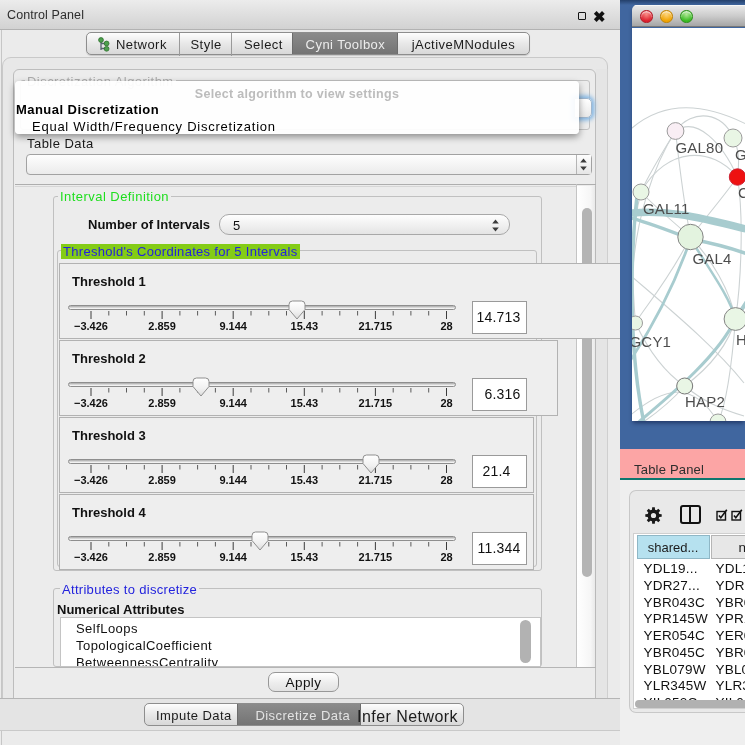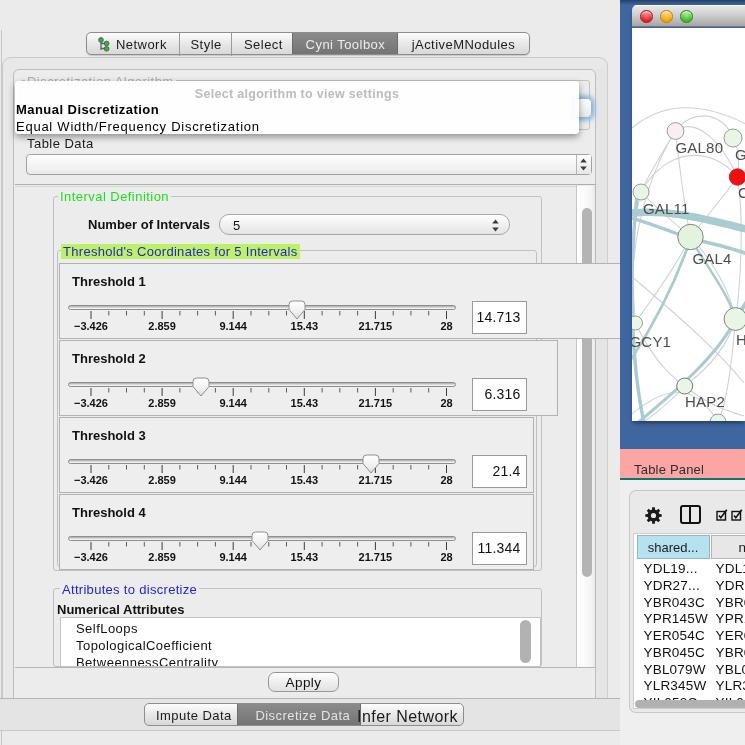--- a/index.html
+++ b/index.html
@@ -3,20 +3,26 @@
 <style>
 *{margin:0;padding:0;box-sizing:border-box}
 html,body{width:745px;height:745px;overflow:hidden}
 body{font-family:"Liberation Sans",sans-serif;background:#ebebeb;position:relative;letter-spacing:0.45px}
 .ab{position:absolute}
 </style></head>
 <body>
 
 <div class="ab" style="left:0;top:0;width:620px;height:745px;background:#ebebeb">
 
+  <div class="ab" style="left:0;top:0;width:620px;height:30px;background:linear-gradient(#ececec,#dcdcdc 60%,#d2d2d2);border-bottom:1px solid #b2b2b2">
+    <div class="ab" style="left:7px;top:8px;font-size:12.5px;letter-spacing:0.1px;color:#2e2e2e">Control Panel</div>
+
+    <div class="ab" style="left:577.5px;top:11.5px;width:8.5px;height:8.5px;border:1.6px solid #141414;border-radius:1px"></div>
+    <div class="ab" style="left:593px;top:9.5px;font-size:15px;line-height:13px;font-weight:bold;color:#111">✖</div>
+  </div>
 
   <div class="ab" style="left:1px;top:30px;width:1px;height:715px;background:#c6c6c6"></div>
 
   <div class="ab" style="left:86px;top:32px;width:444px;height:23px;border:1px solid #8d8d8d;border-radius:5px;background:linear-gradient(#fdfdfd,#e8e8e8 50%,#d8d8d8);box-shadow:0 1px 1px rgba(0,0,0,0.15)">
     <div class="ab" style="left:91.5px;top:0;width:1px;height:23px;background:#9a9a9a"></div>
     <div class="ab" style="left:144px;top:0;width:1px;height:23px;background:#9a9a9a"></div>
     <div class="ab" style="left:205px;top:0;width:106px;height:21px;background:linear-gradient(#8b8b8b,#747474);border-left:1px solid #6c6c6c;border-right:1px solid #6c6c6c"></div>
     <div class="ab" style="left:29px;top:4px;font-size:13px;color:#1c1c1c">Network</div>
     <div class="ab" style="left:103.5px;top:4px;font-size:13px;color:#1c1c1c">Style</div>
     <div class="ab" style="left:157px;top:4px;font-size:13px;color:#1c1c1c">Select</div>
@@ -62,21 +68,21 @@
 
   <div class="ab" style="left:88px;top:217px;font-size:13px;letter-spacing:0;font-weight:bold;color:#111">Number of Intervals</div>
   <div class="ab" style="left:219px;top:214px;width:291px;height:21px;border:1px solid #a8a8a8;border-radius:10px;background:linear-gradient(#fefefe,#e4e4e4)">
     <div class="ab" style="left:13px;top:3px;font-size:13px;color:#111">5</div>
     <svg class="ab" style="right:9px;top:3.5px" width="9" height="13" viewBox="0 0 9 13">
         <path d="M4.5,0.5 L7.8,4.4 L1.2,4.4 Z M4.5,12.5 L7.8,8.6 L1.2,8.6 Z" fill="#3c3c3c"></path>
       </svg>
   </div>
 
   <div class="ab" style="left:56.5px;top:250px;width:480px;height:317px;border:1px solid #c0c0c0;border-radius:3px"></div>
-  <div class="ab" style="left:61px;top:244px;font-size:13px;letter-spacing:0.3px;color:#2323dd;background:#bef264;padding:0 2px">Threshold's Coordinates for 5 Intervals</div>
+  <div class="ab" style="left:61px;top:244px;font-size:13px;letter-spacing:0.3px;color:#2323dd;background:#84cc16;padding:0 2px">Threshold's Coordinates for 5 Intervals</div>
 
   <div class="ab" style="left:59px;top:263px;width:566px;height:76px;background:#eeeeee;border:1px solid #b2b2b2">
   <div class="ab" style="left:12px;top:10px;font-size:13px;letter-spacing:0;font-weight:bold;color:#111">Threshold 1</div>
   <div class="ab" style="left:8px;top:41px;width:388px;height:5px;border:1px solid #8e8e8e;border-radius:3px;background:linear-gradient(#a8a8a8,#e9e9e9 70%,#fdfdfd)"></div>
   <svg class="ab" style="left:0;top:47px" width="430" height="9" viewBox="0 0 430 9">
         <line x1="31.0" y1="0" x2="31.0" y2="8" stroke="#3c3c3c" stroke-width="1"></line>
         <line x1="102.1" y1="0" x2="102.1" y2="8" stroke="#3c3c3c" stroke-width="1"></line>
         <line x1="173.2" y1="0" x2="173.2" y2="8" stroke="#3c3c3c" stroke-width="1"></line>
         <line x1="244.3" y1="0" x2="244.3" y2="8" stroke="#3c3c3c" stroke-width="1"></line>
         <line x1="315.4" y1="0" x2="315.4" y2="8" stroke="#3c3c3c" stroke-width="1"></line>
@@ -194,21 +200,21 @@
   <svg class="ab" style="left:301.5px;top:36px" width="18" height="20" viewBox="0 0 18 20">
         <defs>
           <linearGradient id="tg2" x1="0" y1="0" x2="0" y2="1">
             <stop offset="0" stop-color="#ffffff"></stop>
             <stop offset="0.6" stop-color="#f0f0f0"></stop>
             <stop offset="1" stop-color="#dcdcdc"></stop>
           </linearGradient>
         </defs>
         <path d="M1,4.5 Q1,1 4.5,1 L13.5,1 Q17,1 17,4.5 L17,9.5 L9,19 L1,9.5 Z" fill="url(#tg2)" stroke="#8f8f8f" stroke-width="1"></path>
       </svg>
-  <div class="ab" style="left:411.5px;top:37px;width:55px;height:33px;background:#fff;border:1px solid #9a9a9a;text-align:right"><span style="font-size:14px;letter-spacing:0.2px;color:#111;line-height:31px;padding-right:5px">21.4</span></div>
+  <div class="ab" style="left:411.5px;top:37px;width:55px;height:33px;background:#fff;border:1px solid #9a9a9a;text-align:center"><span style="font-size:14px;letter-spacing:0.2px;color:#111;line-height:31px;padding-right:5px">21.4</span></div>
 </div>
 <div class="ab" style="left:59px;top:494px;width:475px;height:76px;background:#eeeeee;border:1px solid #b2b2b2">
   <div class="ab" style="left:12px;top:10px;font-size:13px;letter-spacing:0;font-weight:bold;color:#111">Threshold 4</div>
   <div class="ab" style="left:8px;top:41px;width:388px;height:5px;border:1px solid #8e8e8e;border-radius:3px;background:linear-gradient(#a8a8a8,#e9e9e9 70%,#fdfdfd)"></div>
   <svg class="ab" style="left:0;top:47px" width="430" height="9" viewBox="0 0 430 9">
         <line x1="31.0" y1="0" x2="31.0" y2="8" stroke="#3c3c3c" stroke-width="1"></line>
         <line x1="102.1" y1="0" x2="102.1" y2="8" stroke="#3c3c3c" stroke-width="1"></line>
         <line x1="173.2" y1="0" x2="173.2" y2="8" stroke="#3c3c3c" stroke-width="1"></line>
         <line x1="244.3" y1="0" x2="244.3" y2="8" stroke="#3c3c3c" stroke-width="1"></line>
         <line x1="315.4" y1="0" x2="315.4" y2="8" stroke="#3c3c3c" stroke-width="1"></line>
@@ -269,21 +275,21 @@
     <div class="ab" style="left:91.5px;top:0;width:124.5px;height:21px;background:linear-gradient(#8b8b8b,#747474);border-left:1px solid #6c6c6c;border-right:1px solid #6c6c6c"></div>
     <div class="ab" style="left:11px;top:4px;font-size:13px;color:#1c1c1c">Impute Data</div>
     <div class="ab" style="left:110.4px;top:4px;font-size:13px;color:#e3e3e3">Discretize Data</div>
     <div class="ab" style="left:212px;top:4px;font-size:16px;color:#1c1c1c">Infer Network</div>
   </div>
 </div>
 
 <div class="ab" style="left:15px;top:81px;width:564px;height:53px;background:rgba(255,255,255,0.93);border-radius:4px;box-shadow:0 3px 7px rgba(0,0,0,0.4);z-index:50">
   <div class="ab" style="left:0;top:6px;width:564px;text-align:center;font-size:12.5px;letter-spacing:0.3px;font-weight:bold;color:#bcbcbc">Select algorithm to view settings</div>
   <div class="ab" style="left:1px;top:21px;font-size:13px;font-weight:bold;color:#000">Manual Discretization</div>
-  <div class="ab" style="left:1px;top:38px;font-size:13px;letter-spacing:0.75px;color:#000">Equal Width/Frequency Discretization</div>
+  <div class="ab" style="left:17px;top:38px;font-size:13px;letter-spacing:0.75px;color:#000">Equal Width/Frequency Discretization</div>
 </div>
 
 <div class="ab" style="left:620px;top:0;width:125px;height:449px;background:#40669f">
   <div class="ab" style="left:0;top:0;width:125px;height:5px;background:linear-gradient(#24406a,#40669f)"></div>
 
   <div class="ab" style="left:12px;top:5px;width:113px;height:416px;border-top-left-radius:5px;overflow:hidden;box-shadow:0 3px 4px -1px rgba(0,10,45,0.5)">
     <div class="ab" style="left:0;top:0;width:113px;height:22px;background:linear-gradient(#ebebeb,#cdcdcd 50%,#a6a6a6);border-bottom:1px solid #787878;box-shadow:inset 0 1px 0 #f7f7f7">
       <div class="ab" style="left:8.3px;top:5.3px;width:12.4px;height:12.4px;border-radius:50%;background:radial-gradient(circle at 50% 30%,#f98c86,#dc1f2d 70%);border:1px solid #b01622;box-shadow:inset 0 1.5px 1.5px rgba(255,255,255,0.7)"></div>
         <div class="ab" style="left:28.3px;top:5.3px;width:12.4px;height:12.4px;border-radius:50%;background:radial-gradient(circle at 50% 30%,#fcd580,#f0a301 70%);border:1px solid #c08200;box-shadow:inset 0 1.5px 1.5px rgba(255,255,255,0.7)"></div>
         <div class="ab" style="left:48.3px;top:5.3px;width:12.4px;height:12.4px;border-radius:50%;background:radial-gradient(circle at 50% 30%,#b3e89a,#38bb21 70%);border:1px solid #2a8f18;box-shadow:inset 0 1.5px 1.5px rgba(255,255,255,0.7)"></div>

